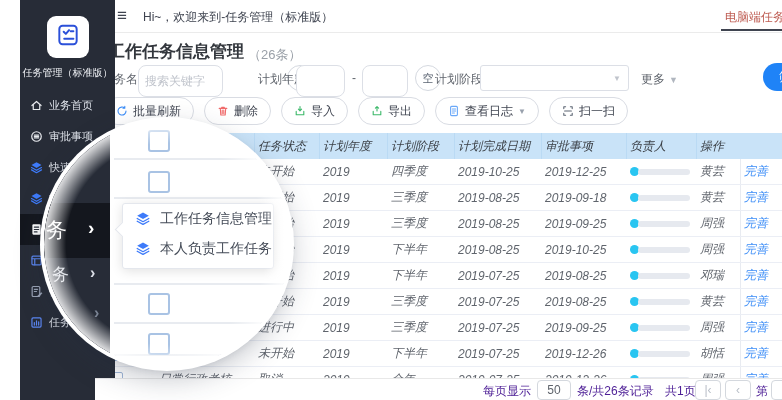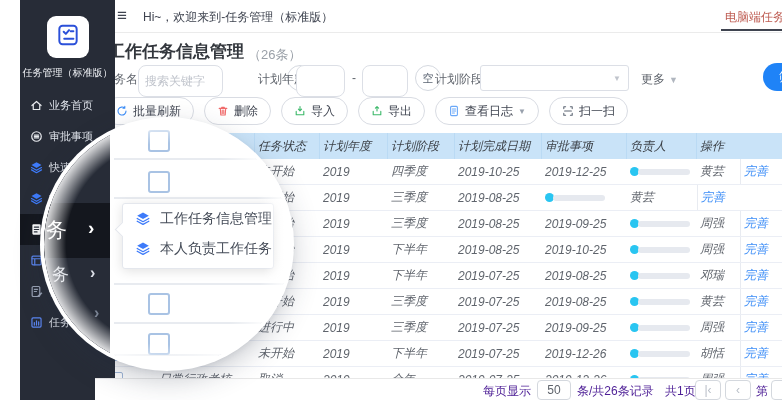--- a/index.html
+++ b/index.html
@@ -308,20 +308,21 @@
 
   <div class="trow grid">
     <div class="td center">
           <span class="cbox"></span>
         </div>
     <div class="td center c-name"></div>
     <div class="td c-status">未开始</div>
     <div class="td c-year">2019</div>
     <div class="td c-stage">三季度</div>
     <div class="td c-start">2019-08-25</div>
+    <div class="td c-end">2019-09-18</div>
     <div class="td">
       <span class="prog">
             <span class="dot"></span>
             <span class="track"></span>
           </span>
     </div>
     <div class="td c-owner">黄芸</div>
     <div class="td action-col">
           <span class="link c-action">完善</span>
         </div>

